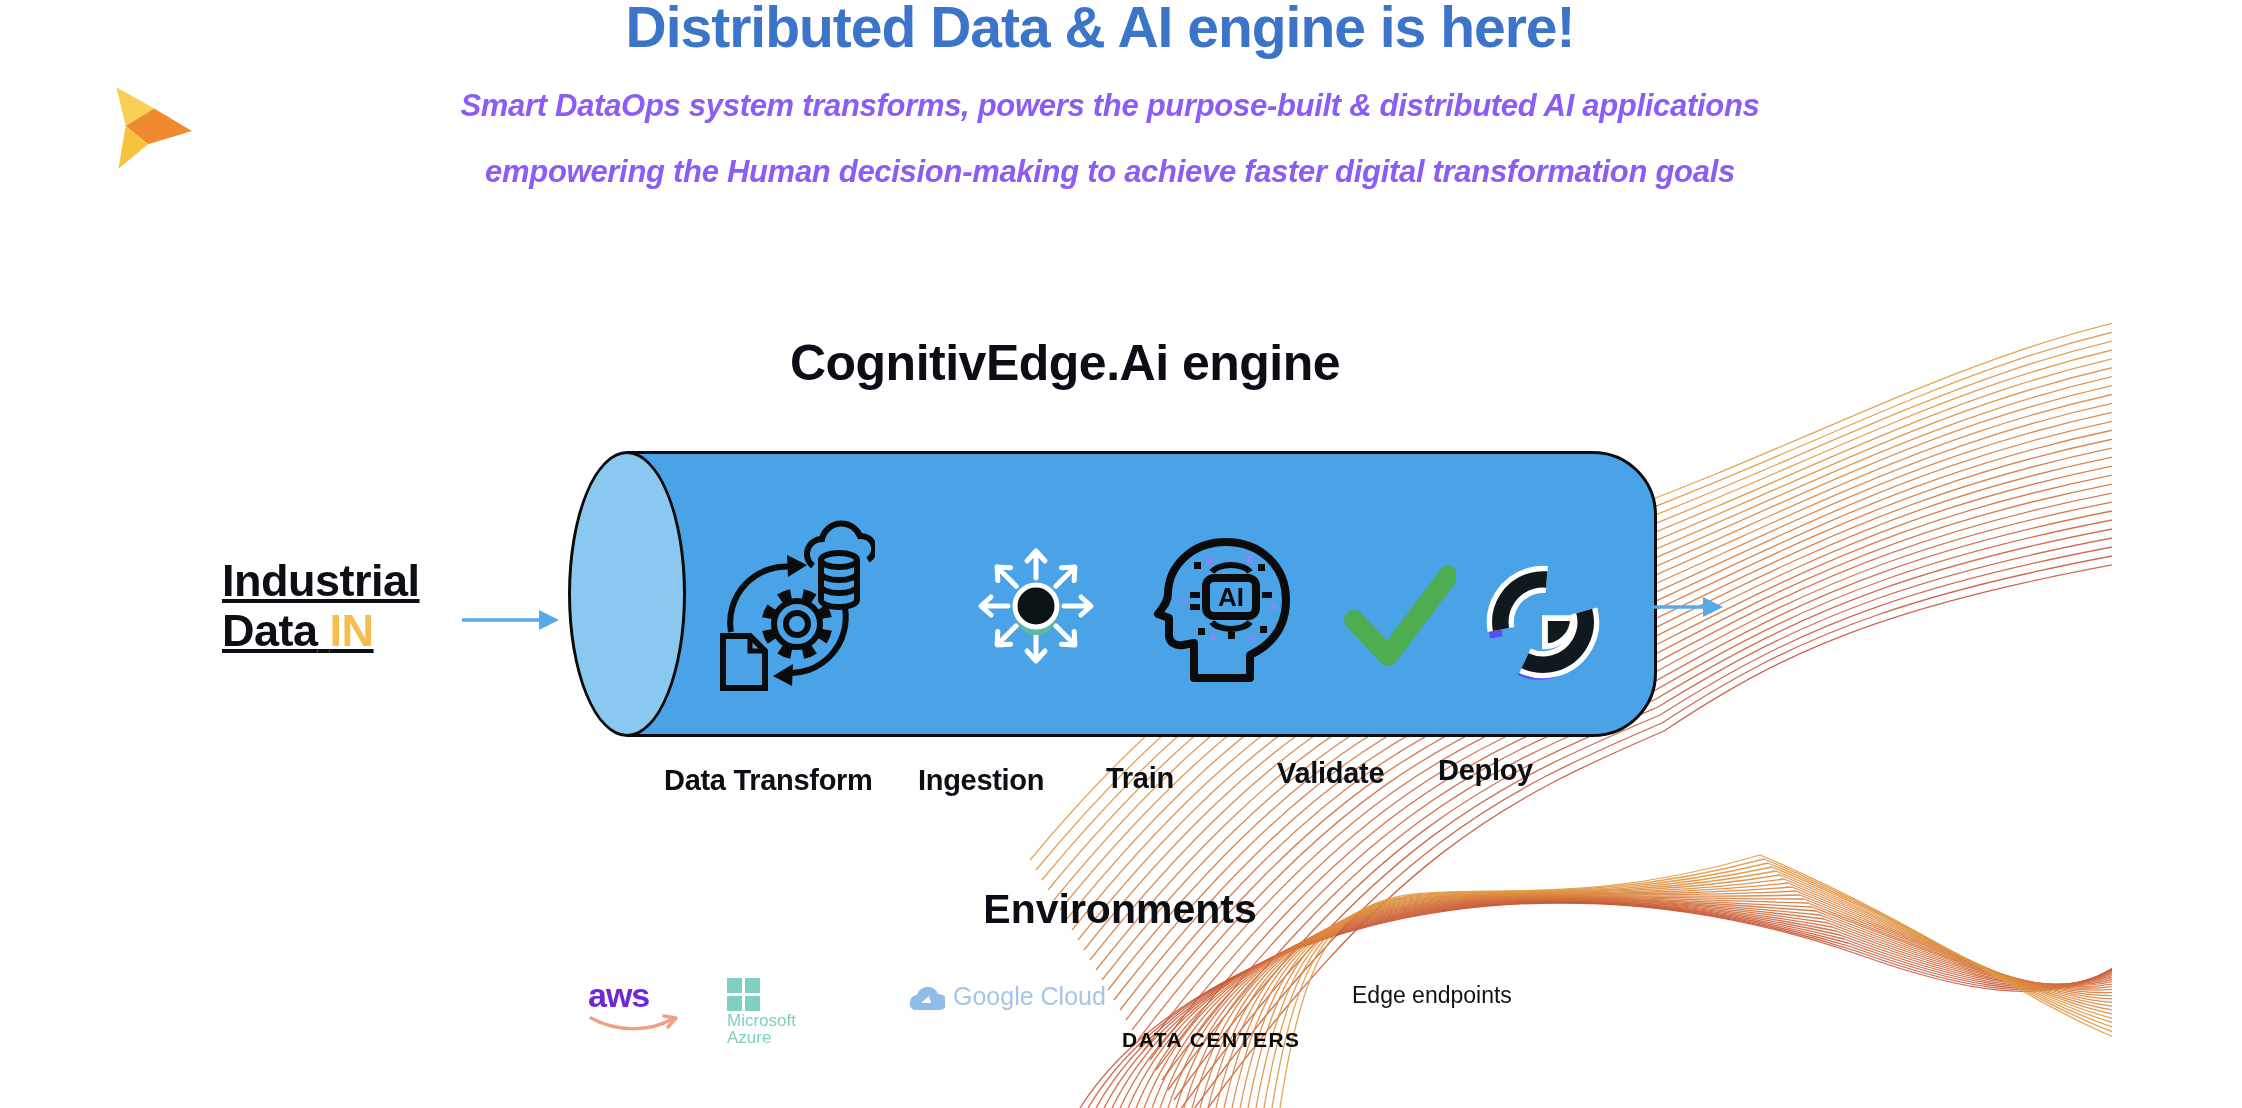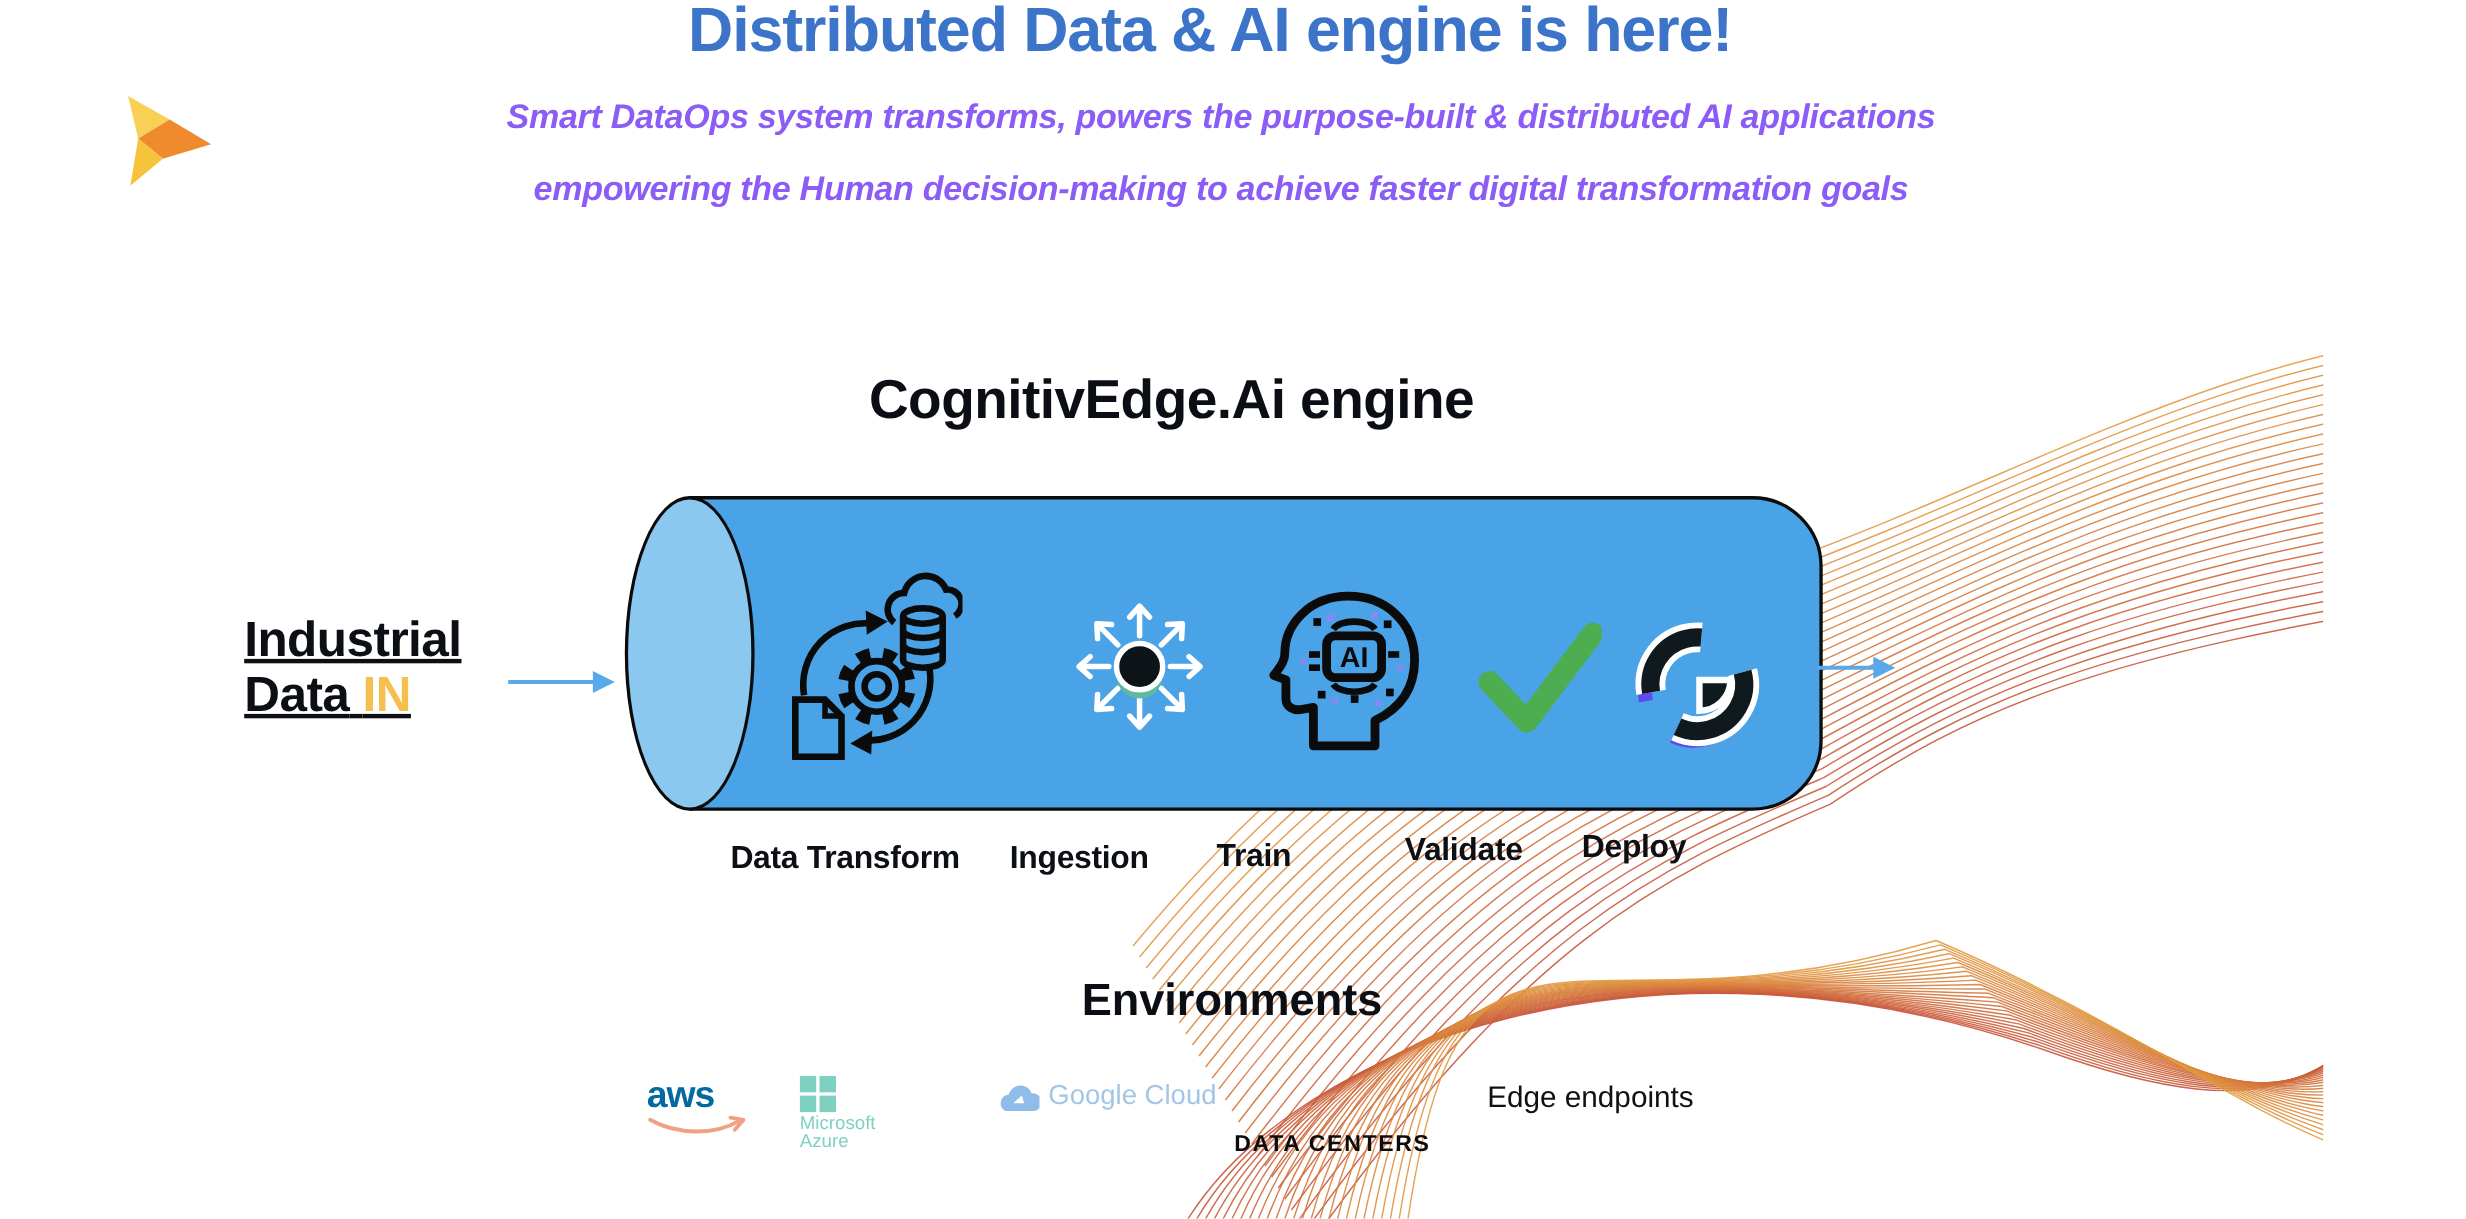--- a/index.html
+++ b/index.html
@@ -30,25 +30,25 @@
     left:568px;top:451px;width:118px;height:286px;
     background:#8ac8f0;border:3px solid #0b0b0b;border-radius:50%;box-sizing:border-box;
   }
   .stage-label{width:240px;text-align:left;font-size:29px;font-weight:700;color:#0c0f14;letter-spacing:-0.3px;}
   
   .io-label{font-size:45px;font-weight:800;line-height:1.12;color:#0c0f14;letter-spacing:-0.5px;}
   .hl-in{color:#f5be4d;}
   .hl-out{color:#5cb85f;}
   
   .env-heading{left:620px;width:1000px;top:886px;text-align:center;font-size:41px;font-weight:800;color:#0b0e14;}
-  .aws-text{font-size:34px;font-weight:700;color:#0369a1;letter-spacing:-1px;line-height:1;}
+  .aws-text{font-size:34px;font-weight:700;color:#6d28d9;letter-spacing:-1px;line-height:1;}
   .azure-text{font-size:17px;color:#7ed0c0;line-height:1.0;font-weight:400;}
   .gcloud-text{font-size:25px;color:#a3c5e8;letter-spacing:0;}
   .dc-text{font-size:21px;font-weight:700;color:#0b0b0b;letter-spacing:1.5px;margin-top:40px;}
-  .edge-text{font-size:27px;color:#111;}
+  .edge-text{font-size:23px;color:#111;}
 </style>
 </head>
 <body>
 
 <div class="canvas">
 
   <svg id="waves" class="abs" style="left:0;top:0;" width="2242" height="1108" viewBox="0 0 2242 1108" fill="none">
       <path d="M 2242 300
                C 2010 325, 1845 430, 1610 515
                C 1420 585, 1280 560, 1030 860" stroke="#e29a40" stroke-width="1.3" opacity="0.9"></path>

